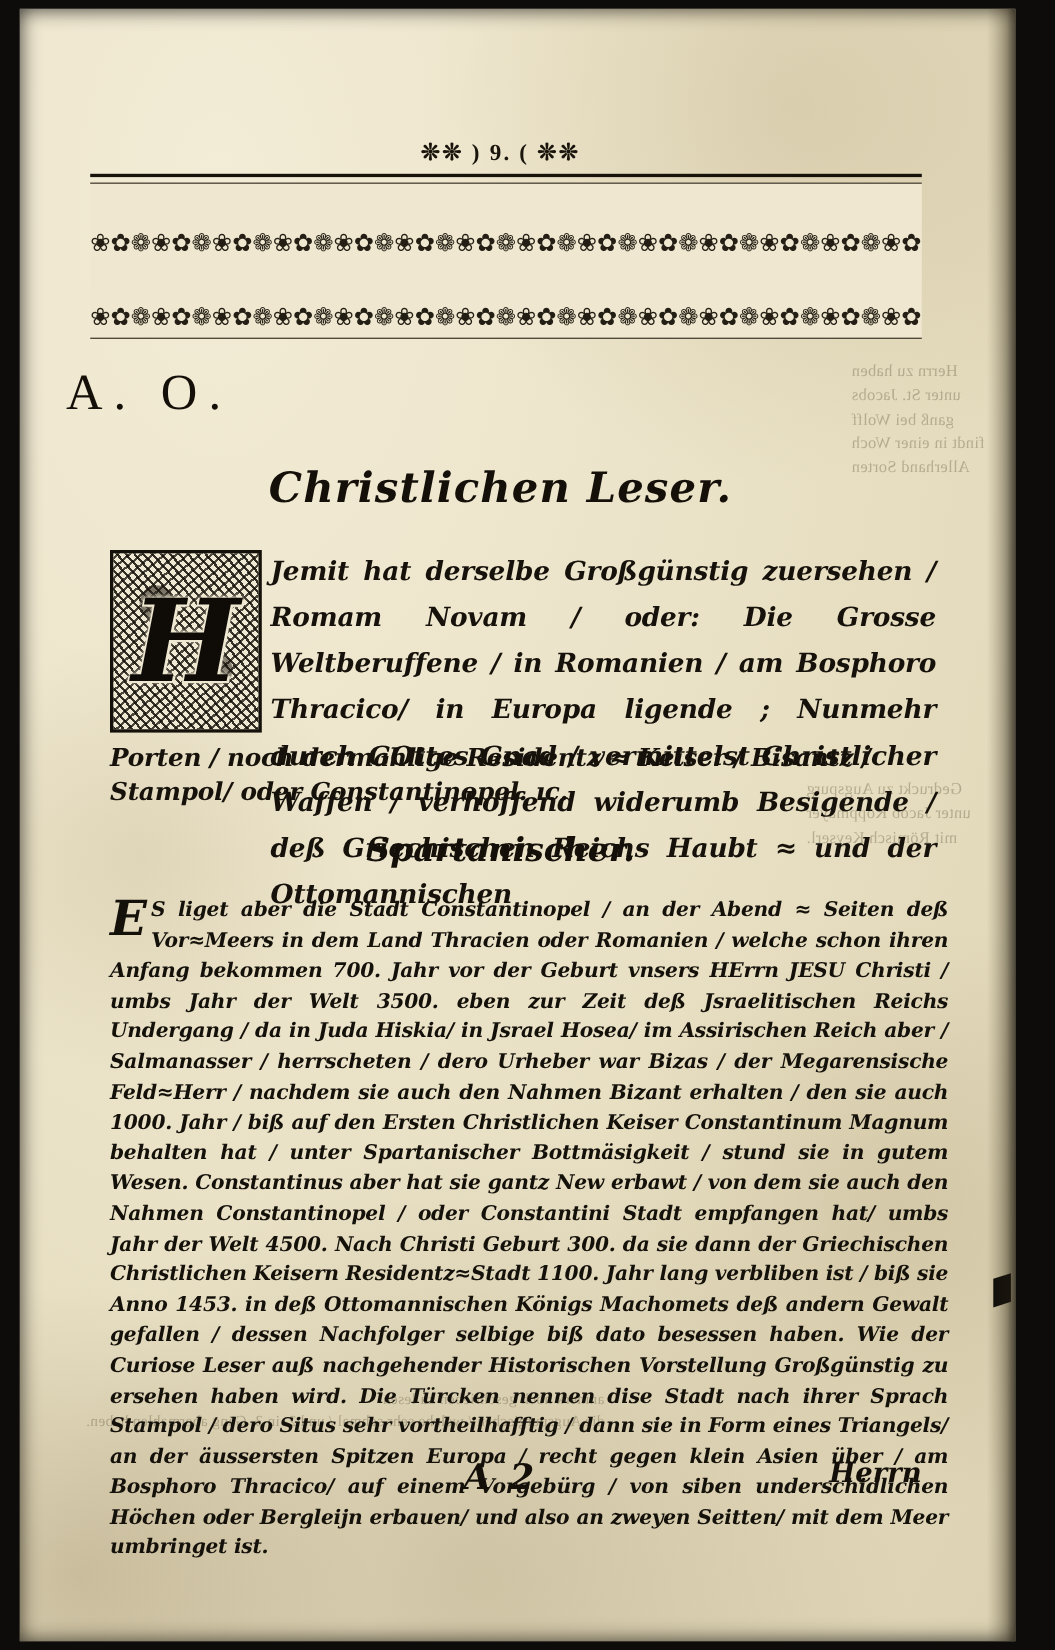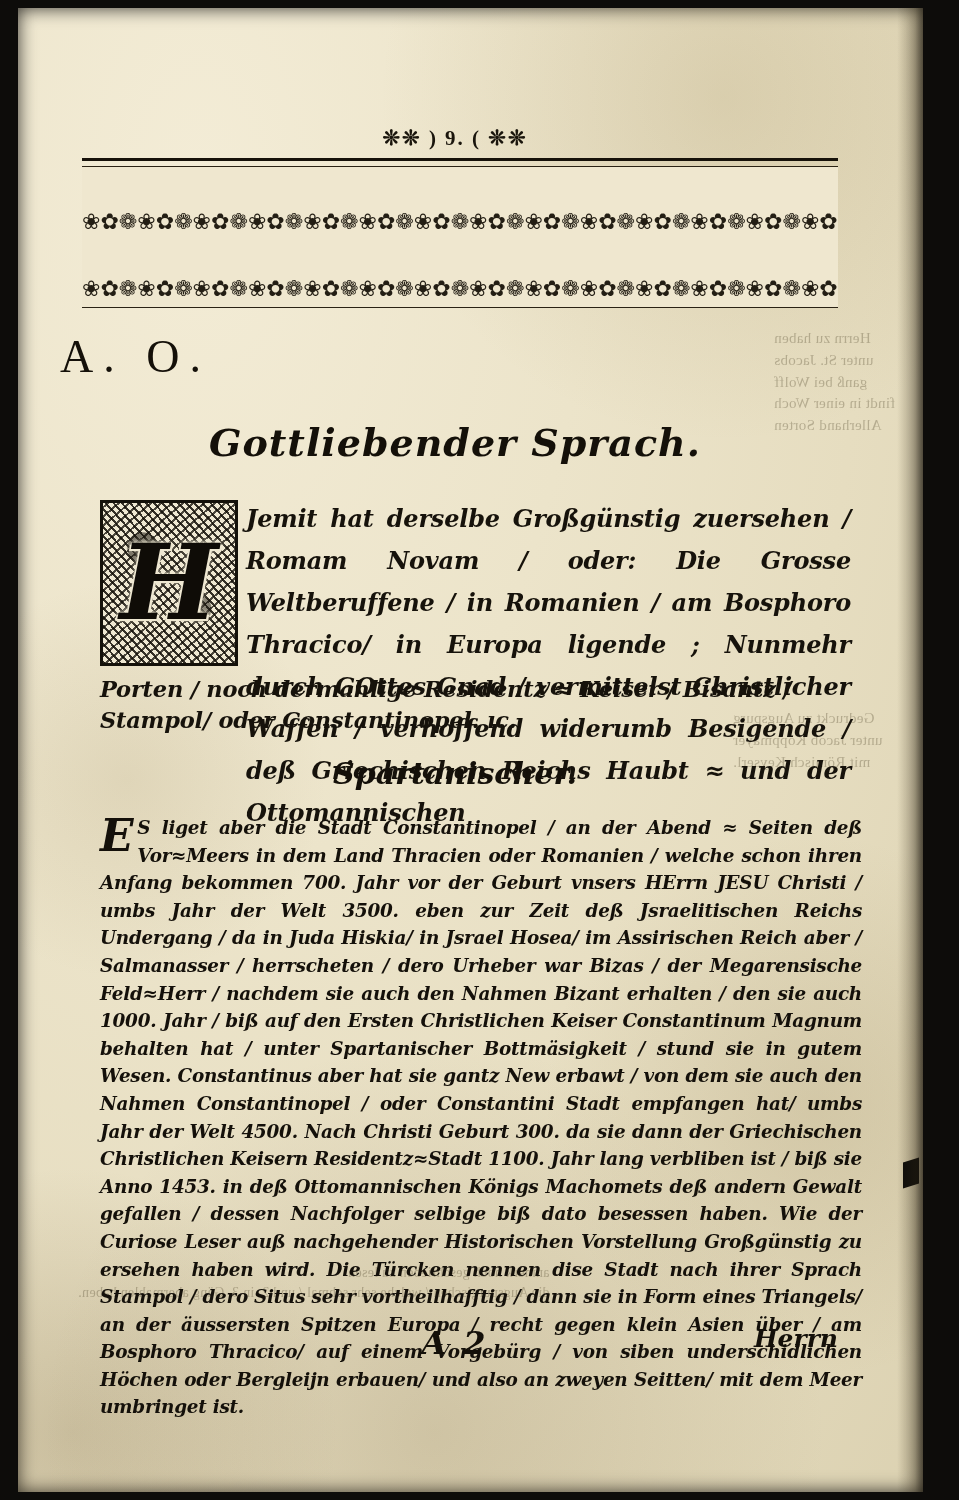--- a/index.html
+++ b/index.html
@@ -306,21 +306,21 @@
           <div class="band-row">❀✿❁❀✿❁❀✿❁❀✿❁❀✿❁❀✿❁❀✿❁❀✿❁❀✿❁❀✿❁❀✿❁❀✿❁❀✿❁❀✿❁❀✿❁❀✿❁❀✿❁❀✿❁❀✿❁❀✿❁❀✿❁❀✿❁❀✿❁❀✿❁</div>
           
           
           
           
         </div>
       </div>
 
       <div class="ao">A.  O.</div>
 
-      <div class="salutation fraktur">Gottliebender Sprach.</div>
+      <div class="salutation fraktur">Christlichen Leser.</div>
 
       <div class="dropcap">
         <span>H</span>
       </div>
 
       <div class="para-indent">Jemit hat derselbe Großgünstig zuersehen / Romam Novam / oder: Die Grosse Weltberuffene / in Romanien / am Bosphoro Thracico/ in Europa ligende ; Nunmehr durch GOttes Gnad / vermittelst Christlicher Waffen / verhoffend widerumb Besigende / deß Griechischen Reichs Haubt ≈ und der Ottomannischen</div>
 
       <div class="para-full">Porten / noch dermahlige Residentz ≈ Keiser / Bisantz / Stampol/ oder Constantinopel.  ıc.</div>
 
       <div class="section-title fraktur">Spartanischer.</div>

